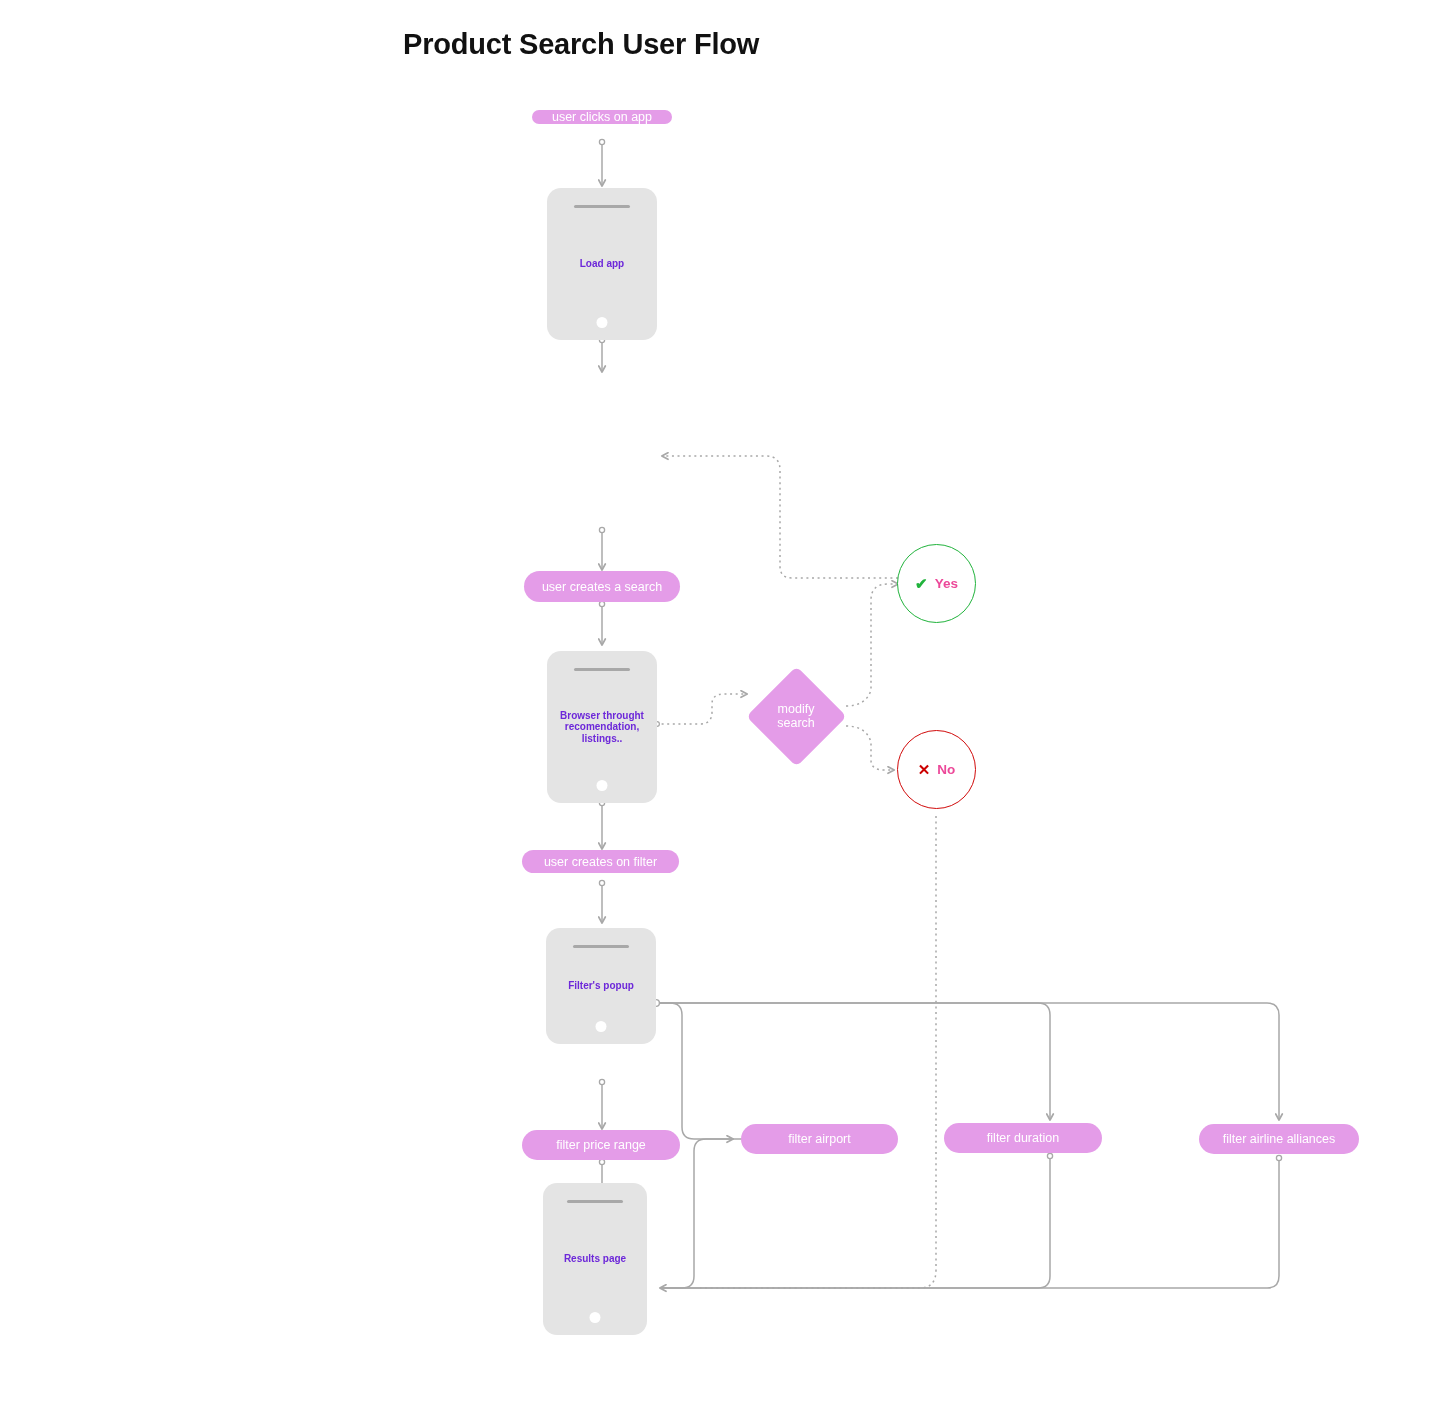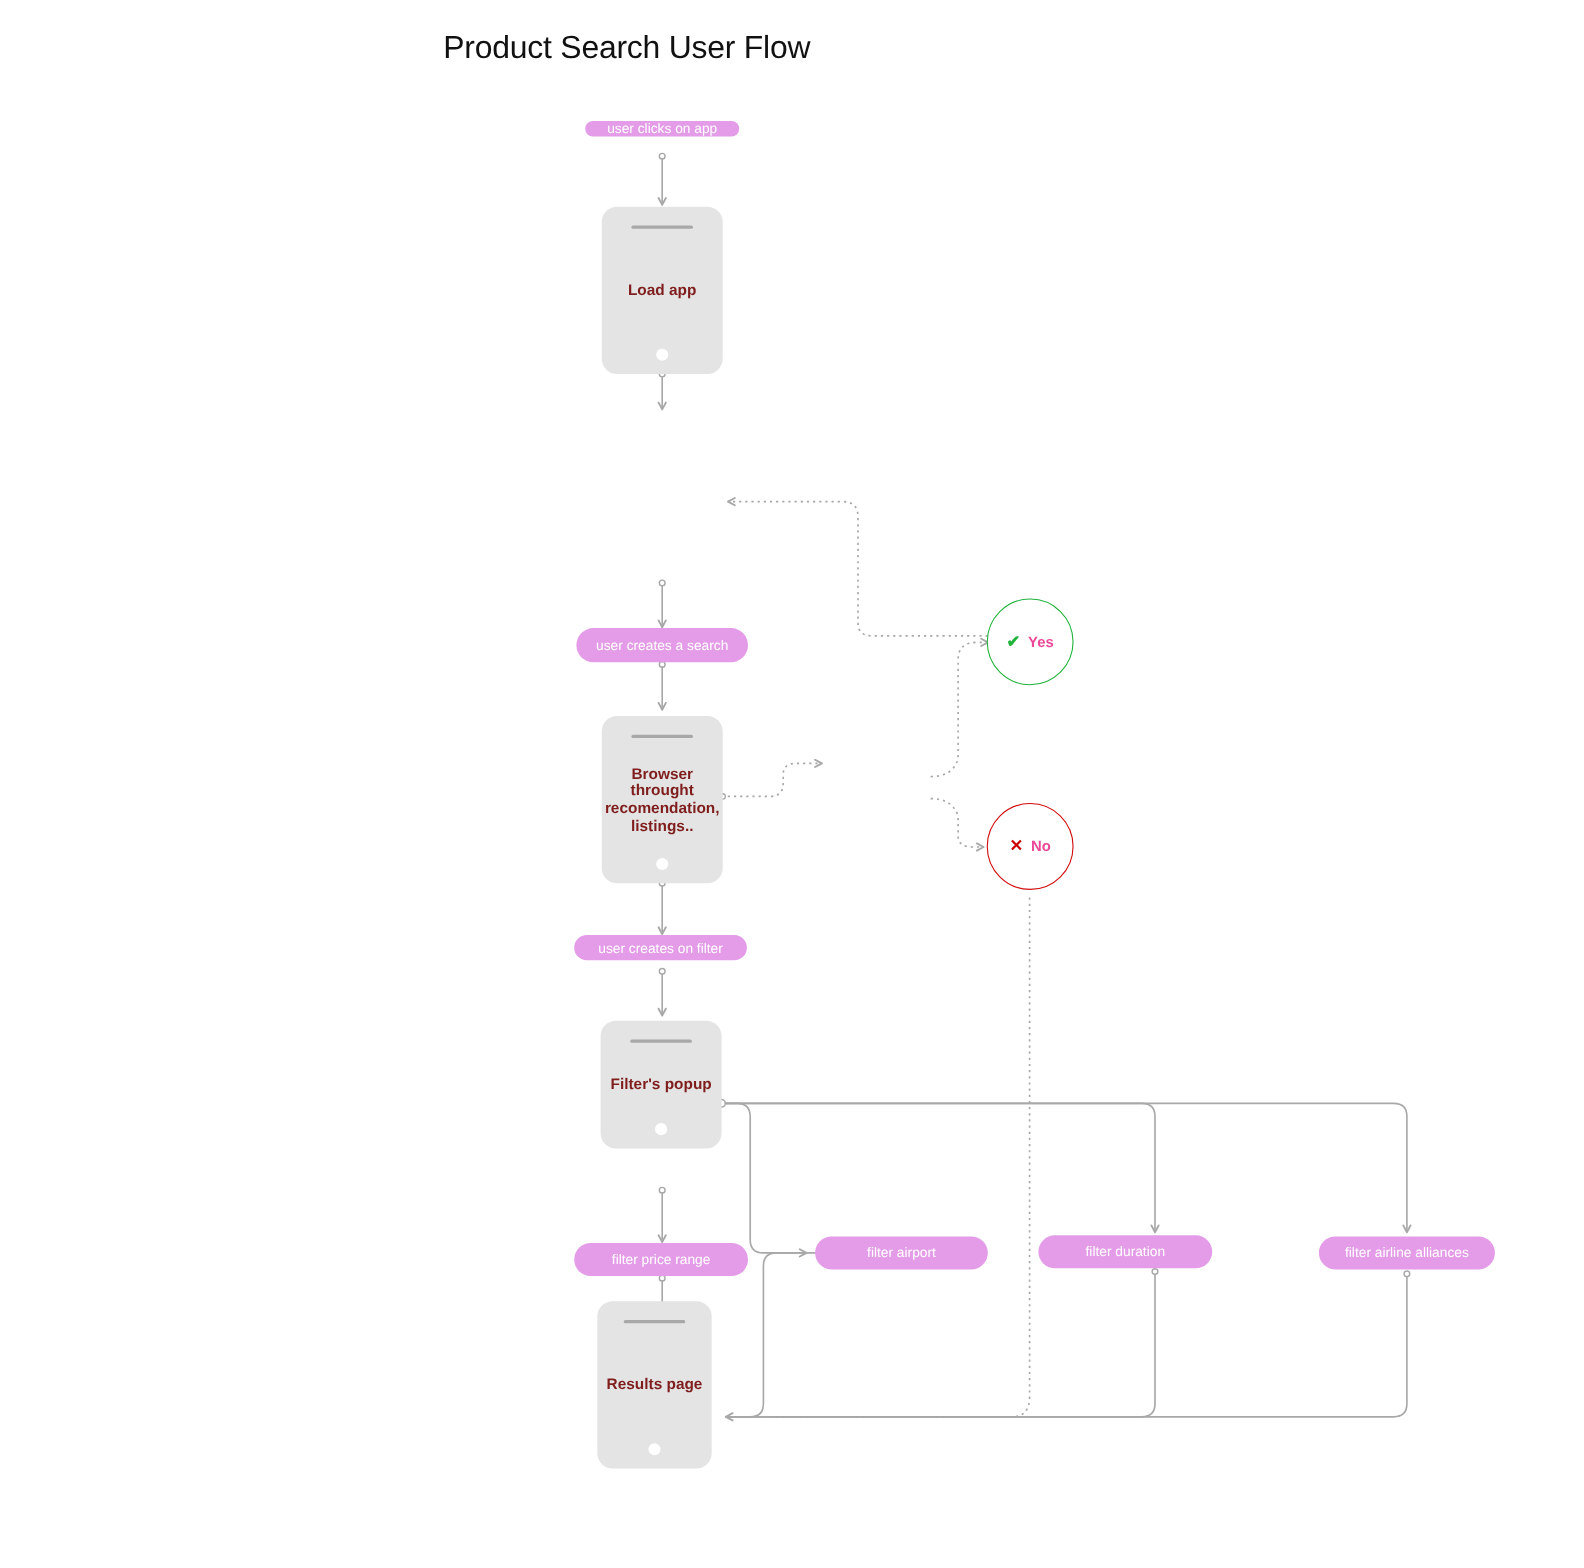--- a/index.html
+++ b/index.html
@@ -30,21 +30,21 @@
     position: absolute;
     box-sizing: border-box;
   }
 
   
   #page-title {
     position: absolute;
     left: 403px;
     top: 28px;
     font-size: 29px;
-    font-weight: normal;
+    font-weight: bold;
     color: #111111;
     letter-spacing: -0.2px;
     white-space: nowrap;
   }
 
   
   .screen {
     background: #e4e4e4;
     border-radius: 14px;
     display: flex;
@@ -65,23 +65,23 @@
     position: absolute;
     bottom: 12px;
     left: 50%;
     transform: translateX(-50%);
     width: 11px;
     height: 11px;
     border-radius: 50%;
     background: #ffffff;
   }
   .screen .label {
-    font-size: 14px;
-    font-weight: bold;
-    color: #7f1d1d;
+    font-size: 10px;
+    font-weight: bold;
+    color: #6d28d9;
     text-align: center;
     line-height: 1.12;
     padding: 0 6px;
     max-width: 100%;
   }
 
   
   .pill {
     background: #e49ce8;
     border-radius: 999px;
@@ -231,20 +231,27 @@
   <div class="node pill" style="left:524px; top:571px; width:156px; height:31px;text-align:right;">
     <span>user creates a search</span>
   </div>
 
   <div class="node screen" style="left:547px; top:651px; width:110px; height:152px;">
     <span class="bar"></span>
     <span class="label">Browser throught recomendation, listings..</span>
     <span class="home"></span>
   </div>
 
+  <div class="node diamond-wrap" style="left:746px; top:666px; width:100px; height:100px;">
+    <span class="diamond-shape"></span>
+    <span class="diamond-label">
+      <span>modify</span><br>
+      <span>search</span>
+    </span>
+  </div>
 
   <div class="node circle yes" style="left:897px; top:544px; width:79px; height:79px;">
     <span class="glyph">✔</span>
     <span class="ctext">Yes</span>
   </div>
 
   <div class="node circle no" style="left:897px; top:730px; width:79px; height:79px;">
     <span class="glyph">✕</span>
     <span class="ctext">No</span>
   </div>

